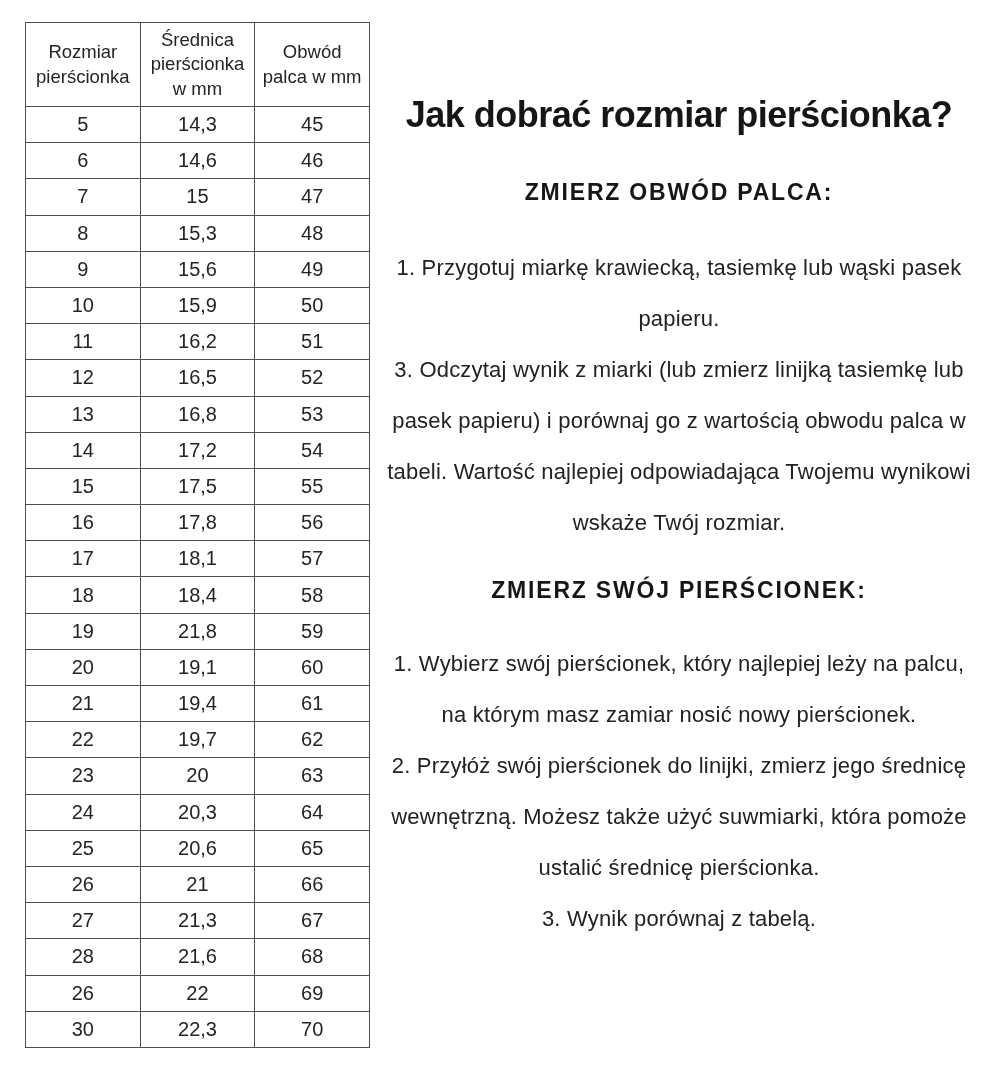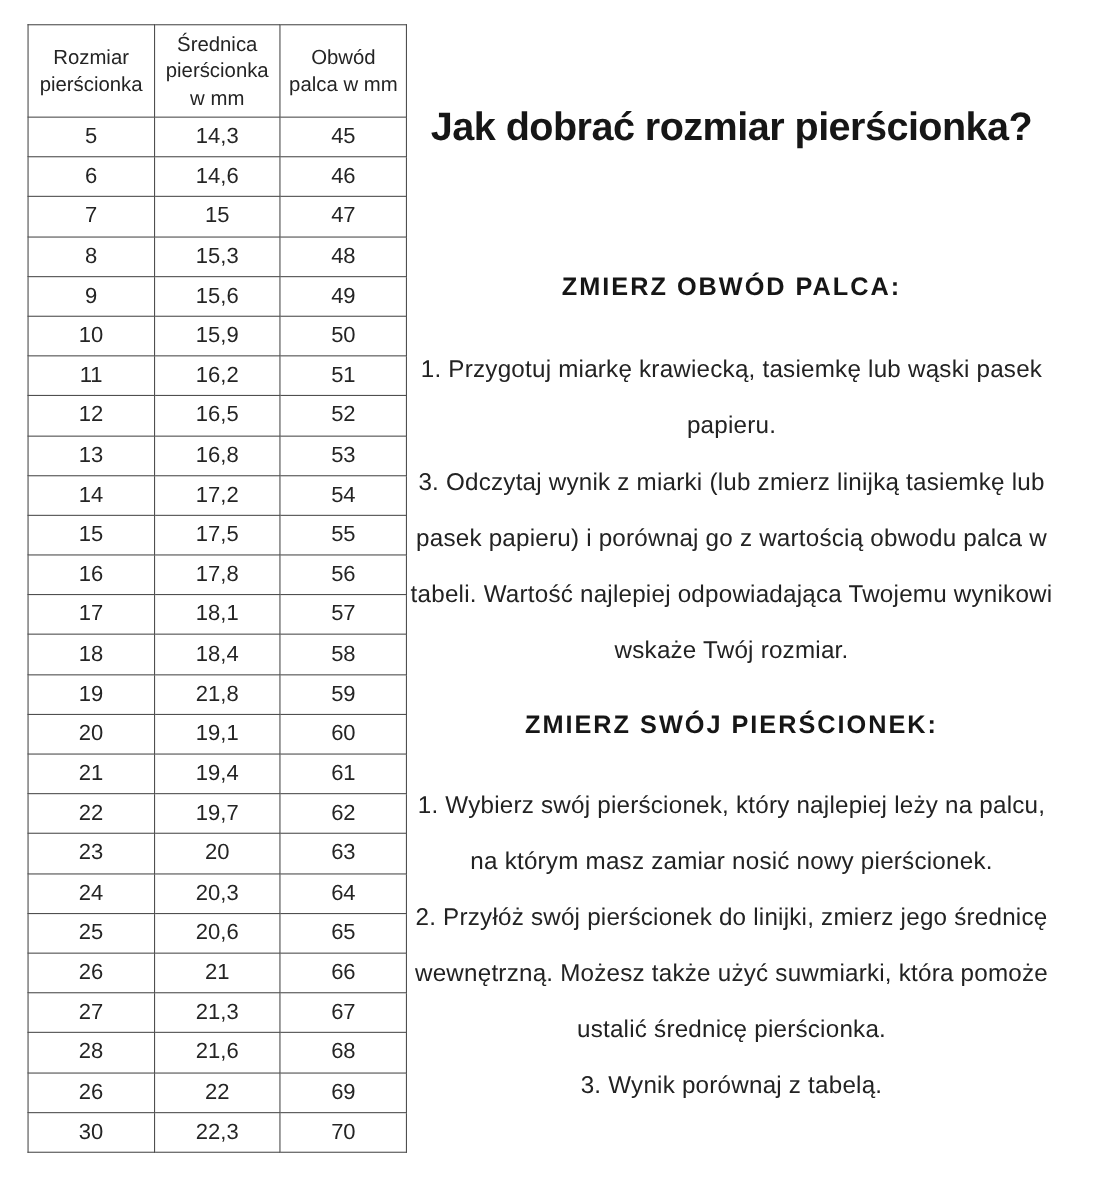--- a/index.html
+++ b/index.html
@@ -43,41 +43,41 @@
   }
   table.size-table td {
     height: 35.2px;
     font-size: 20px;
     padding: 0 2px;
   }
 
   
   .content {
     position: absolute;
-    left: 358px;
+    left: 372px;
     top: 0;
     width: 614px;
     text-align: center;
   }
   .main-title {
     margin: 94px 0 0 0;
     font-size: 36px;
     font-weight: 700;
     letter-spacing: -0.5px;
     color: #161616;
     line-height: 1.15;
   }
   .section-heading {
     margin: 0;
     font-size: 23px;
     font-weight: 700;
     letter-spacing: 1.8px;
     color: #161616;
   }
-  .heading-1 { margin-top: 112px; }
+  .heading-1 { margin-top: 44px; }
   .heading-2 { margin-top: 29px; }
   .step-list {
     margin: 0 auto;
     width: 584px;
   }
   .list-1 { margin-top: 36px; }
   .list-2 { margin-top: 34px; }
   .step-item {
     margin: 0;
     font-size: 22px;

